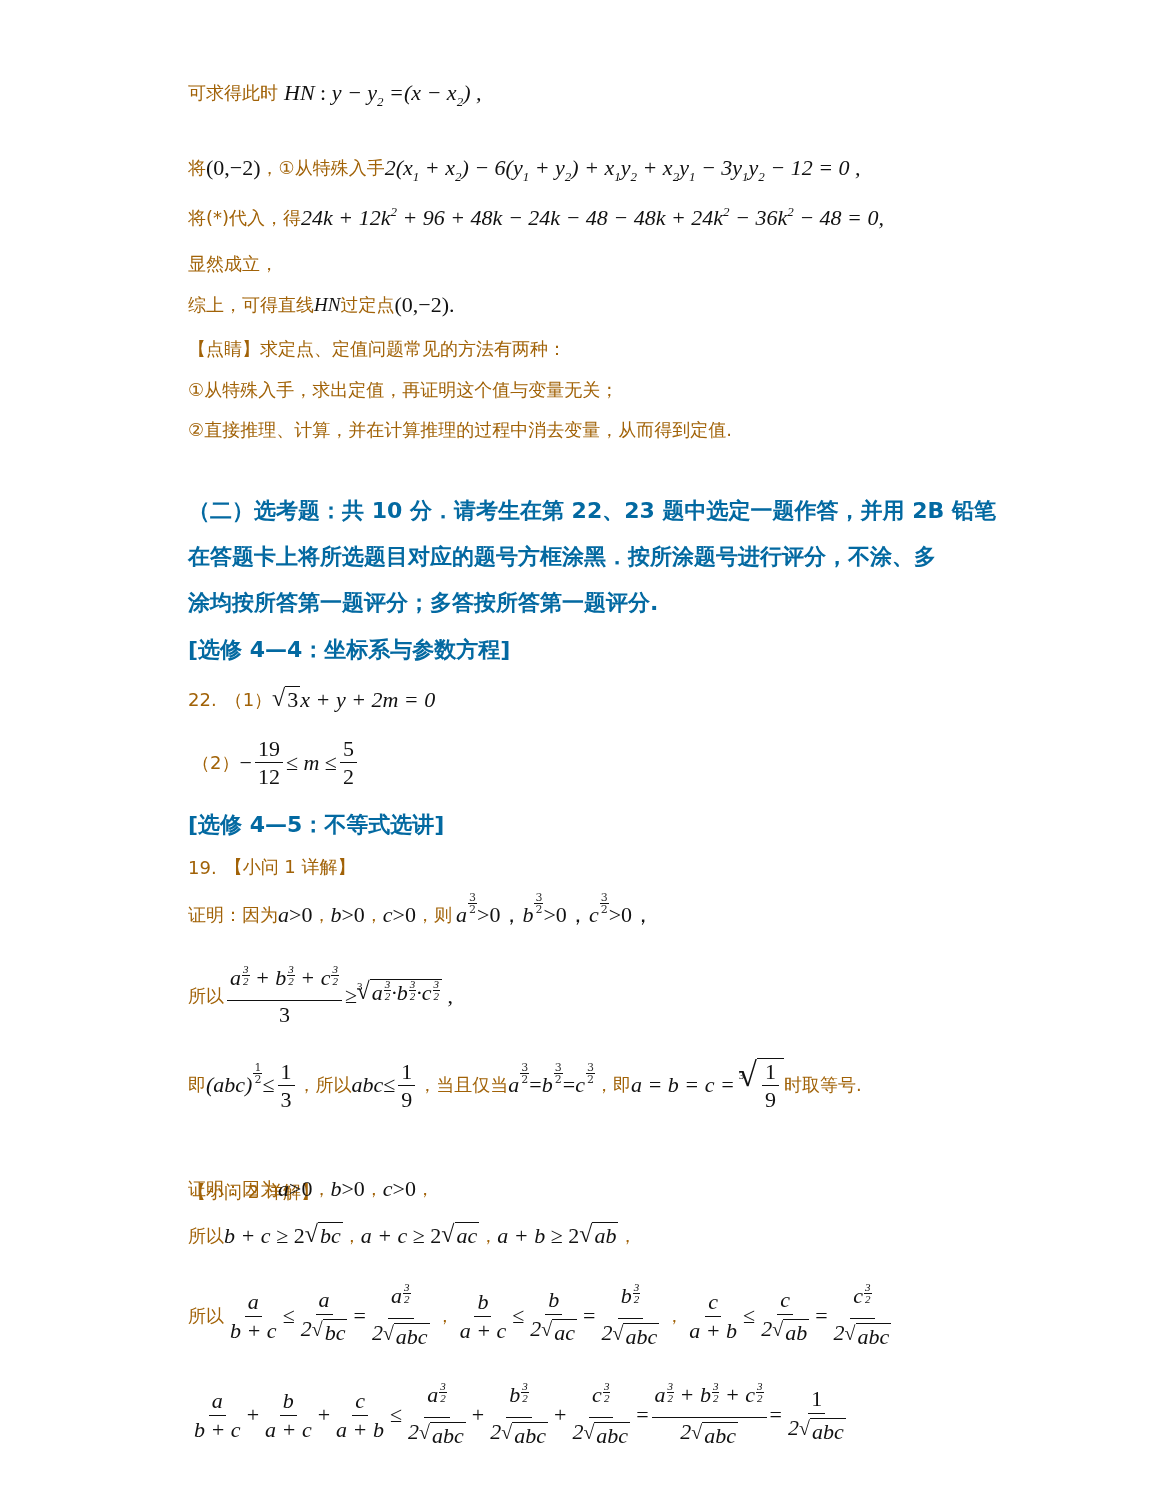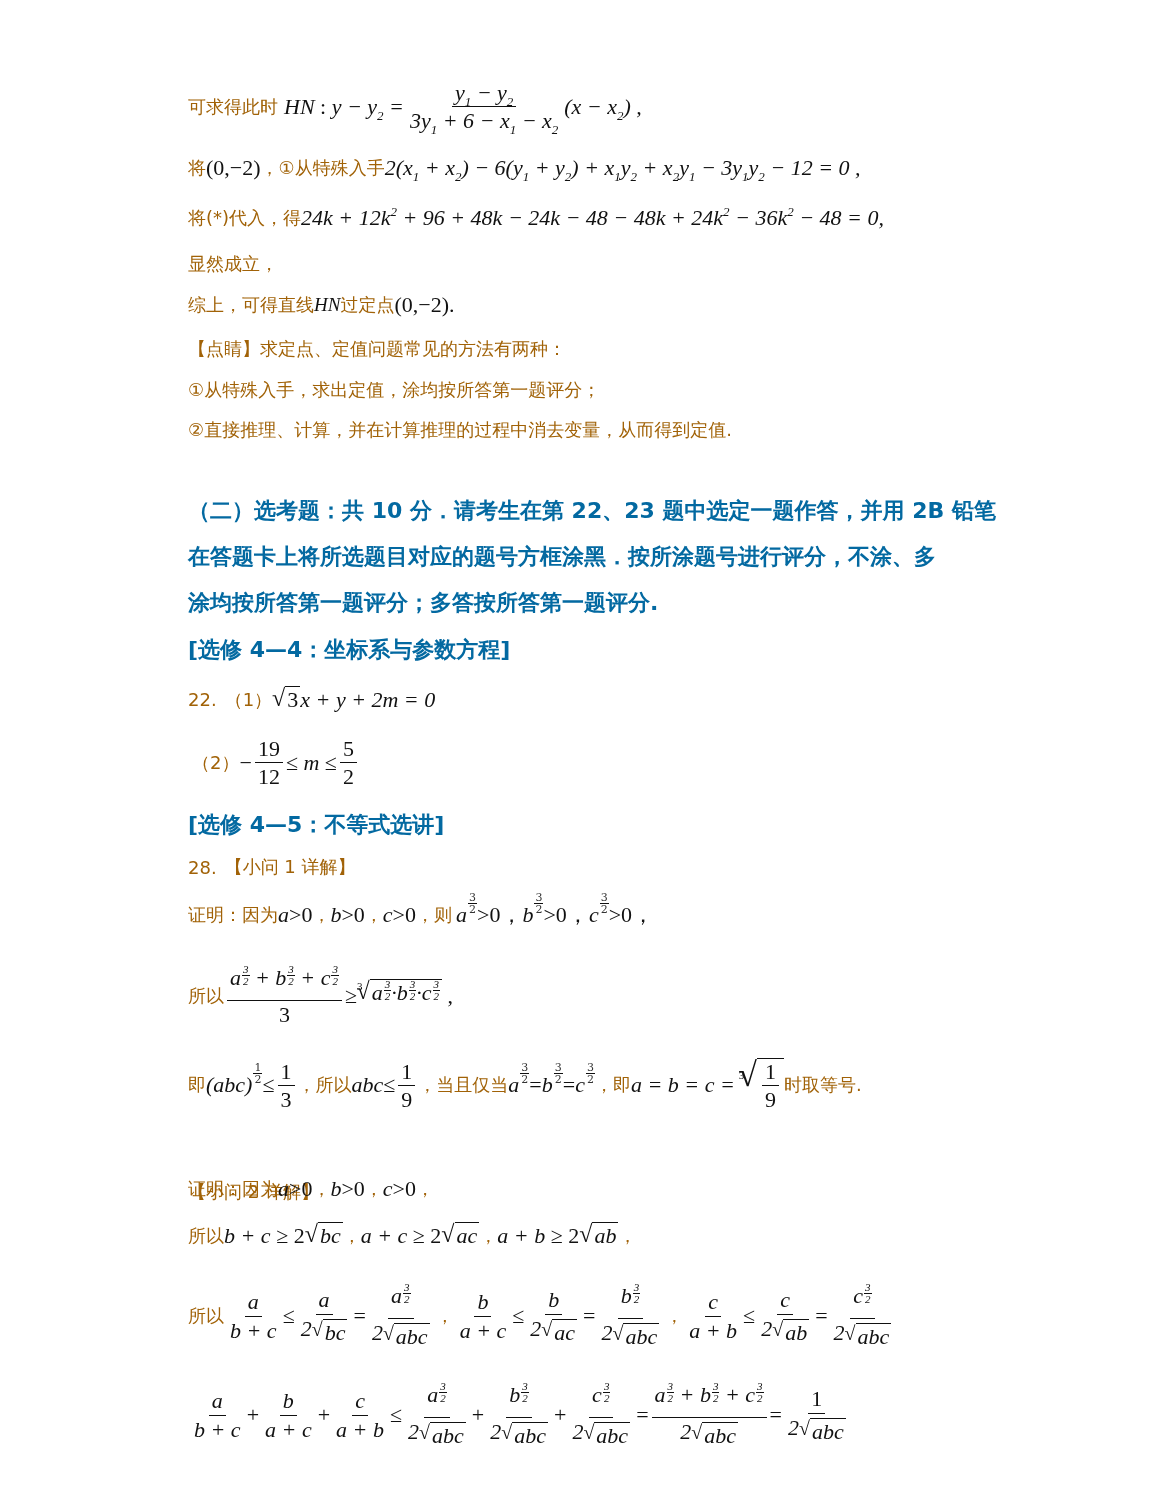--- a/index.html
+++ b/index.html
@@ -29,24 +29,20 @@
 </head>
 <body>
 
 <div class="page">
 
   <div class="line" style="top:80px;">
     <span class="cn">可求得此时</span>
     <span class="mi" style="margin-left:6px">HN</span>
     <span class="m">&nbsp;:&nbsp;</span>
     <span class="mi">y − y<span class="sub">2</span> =</span>
-    <span class="frac">
-      <span class="num mi">y<span class="sub">1</span> − y<span class="sub">2</span></span>
-      <span class="den mi">3y<span class="sub">1</span> + 6 − x<span class="sub">1</span> − x<span class="sub">2</span></span>
-    </span>
     <span class="mi">(x − x<span class="sub">2</span>) ,</span>
   </div>
 
   <div class="line" style="top:155px;">
     <span class="cn">将</span>
     <span class="m">(0,−2)</span>
     <span class="cn">，①从特殊入手</span>
     <span class="mi">2(x<span class="sub">1</span> + x<span class="sub">2</span>) − 6(y<span class="sub">1</span> + y<span class="sub">2</span>) + x<span class="sub">1</span>y<span class="sub">2</span> + x<span class="sub">2</span>y<span class="sub">1</span> − 3y<span class="sub">1</span>y<span class="sub">2</span> − 12 = 0 ,</span>
   </div>
 
@@ -63,21 +59,21 @@
     <span class="cn">综上，可得直线</span>
     <span class="mi" style="font-size:19px">HN</span>
     <span class="cn">过定点</span>
     <span class="m">(0,−2).</span>
   </div>
 
   <div class="line" style="top:337px;">
     <span class="cn">【点睛】求定点、定值问题常见的方法有两种：</span>
   </div>
   <div class="line" style="top:378px;">
-    <span class="cn">①从特殊入手，求出定值，涂均按所答第一题评分；</span>
+    <span class="cn">①从特殊入手，求出定值，再证明这个值与变量无关；</span>
   </div>
   <div class="line" style="top:418px;">
     <span class="cn">②直接推理、计算，并在计算推理的过程中消去变量，从而得到定值.</span>
   </div>
 
   <div class="line bold" style="top:496px;">
     <span>（二）选考题：共 10 分．请考生在第 22、23 题中选定一题作答，并用 2B 铅笔</span>
   </div>
   <div class="line bold" style="top:542px;">
     <span>在答题卡上将所选题目对应的题号方框涂黑．按所涂题号进行评分，不涂、多</span>
@@ -114,21 +110,21 @@
         <span class="num">5</span>
         <span class="den">2</span>
       </span>
   </div>
 
   <div class="line bold" style="top:810px;justify-content:center;">
     <span>[选修 4—5：不等式选讲]</span>
   </div>
 
   <div class="line" style="top:855px;">
-    <span class="cn">28.</span>
+    <span class="cn">19.</span>
     <span class="cn" style="margin-left:8px">【小问 1 详解】</span>
   </div>
 
   <div class="line" style="top:900px;">
     <span class="cn">证明：因为</span>
     <span class="mi">a</span>
       <span class="m">&gt;0</span>
       <span class="cn">，</span>
     <span class="mi">b</span>
       <span class="m">&gt;0</span>

